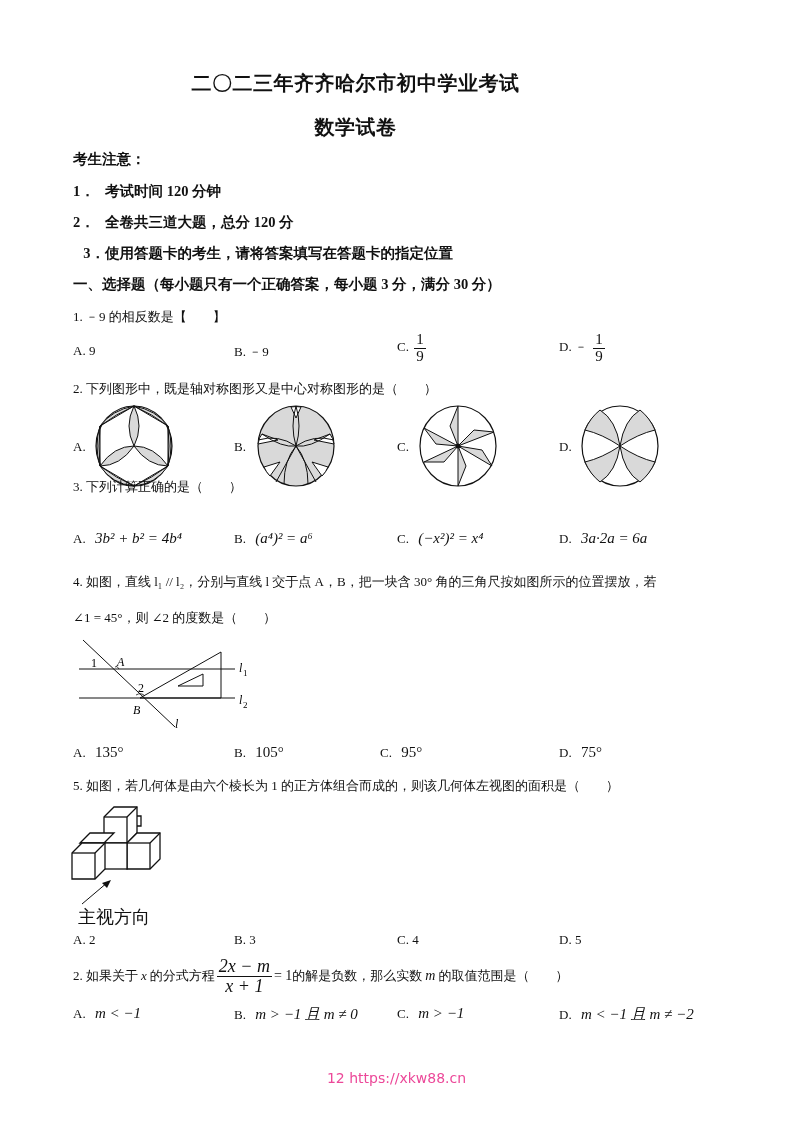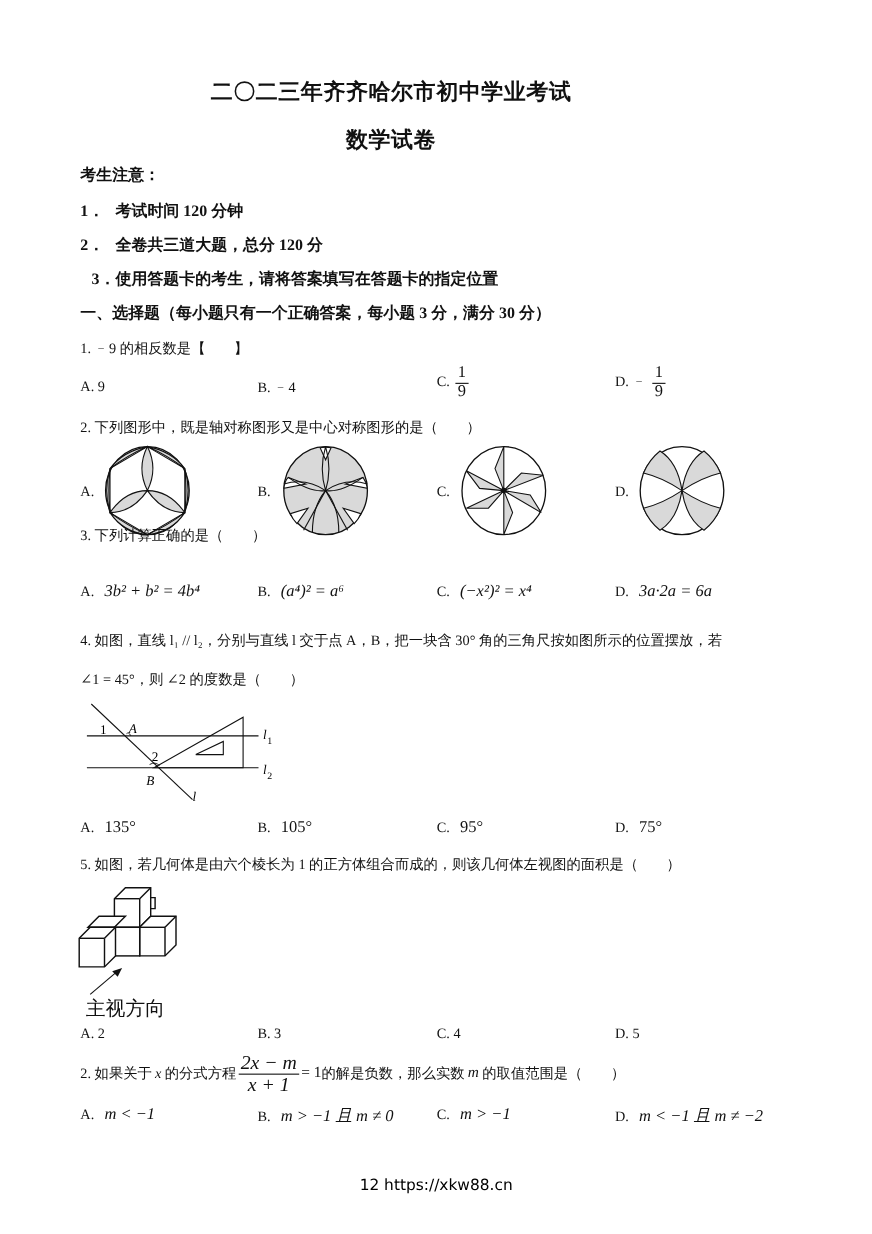--- a/index.html
+++ b/index.html
@@ -8,21 +8,21 @@
   .abs { position:absolute; white-space:nowrap; }
   .title { left:0; width:711px; text-align:center; font-weight:bold; font-size:20px; letter-spacing:0.5px; }
   .bold { font-weight:bold; font-size:14.5px; }
   .q { font-size:13px; }
   .opt { font-size:13px; }
   .math { font-family: "Liberation Serif", "DejaVu Serif", serif; font-size:15px; }
   .it { font-style:italic; }
   .frac { display:inline-flex; flex-direction:column; align-items:center; vertical-align:middle; line-height:1.05; margin:0 2px; }
   .frac .num { border-bottom:1px solid #111; padding:0 2px; }
   .frac .den { padding:0 2px; }
-  .footer { font-family: "DejaVu Sans", sans-serif; font-size:14px; color:#000000; left:0; width:793px; text-align:center; }
+  .footer { font-family: "DejaVu Sans", sans-serif; font-size:14px; color:#ec4899; left:0; width:793px; text-align:center; }
   svg { position:absolute; overflow:visible; }
 </style>
 </head>
 <body>
 
 <div class="abs title" style="top:70px;">二〇二三年齐齐哈尔市初中学业考试</div>
 <div class="abs title" style="top:114px;">数学试卷</div>
 
 <div class="abs bold" style="left:73px; top:150px;">考生注意：</div>
 <div class="abs bold" style="left:73px; top:182px;">
@@ -31,21 +31,21 @@
 <div class="abs bold" style="left:73px; top:213px;">
   <span style="display:inline-block;width:32px;">2．</span><span>全卷共三道大题，总分 120 分</span>
 </div>
 <div class="abs bold" style="left:73px; top:244px;text-align:right;">
   <span style="display:inline-block;width:32px;">3．</span><span>使用答题卡的考生，请将答案填写在答题卡的指定位置</span>
 </div>
 <div class="abs bold" style="left:73px; top:275px;">一、选择题（每小题只有一个正确答案，每小题 3 分，满分 30 分）</div>
 
 <div class="abs q" style="left:73px; top:308px;">1. ﹣9 的相反数是【　　】</div>
 <div class="abs opt" style="left:73px; top:343px;">A. 9</div>
-<div class="abs opt" style="left:234px; top:343px;">B. ﹣4</div>
+<div class="abs opt" style="left:234px; top:343px;">B. ﹣9</div>
 <div class="abs opt" style="left:397px; top:332px;">
   <span>C.</span>
   <span class="frac math">
       <span class="num">1</span>
       <span class="den">9</span>
     </span>
 </div>
 <div class="abs opt" style="left:559px; top:332px;">
   <span>D. ﹣</span>
   <span class="frac math">
@@ -165,21 +165,21 @@
 </svg>
 
 <div class="abs opt" style="left:73px; top:744px;">
   <span>A.</span>
   <span class="math" style="margin-left:6px;">135°</span>
 </div>
 <div class="abs opt" style="left:234px; top:744px;">
   <span>B.</span>
   <span class="math" style="margin-left:6px;">105°</span>
 </div>
-<div class="abs opt" style="left:397px; top:744px;">
+<div class="abs opt" style="left:380px; top:744px;">
   <span>C.</span>
   <span class="math" style="margin-left:6px;">95°</span>
 </div>
 <div class="abs opt" style="left:559px; top:744px;">
   <span>D.</span>
   <span class="math" style="margin-left:6px;">75°</span>
 </div>
 
 <div class="abs q" style="left:73px; top:777px;">5. 如图，若几何体是由六个棱长为 1 的正方体组合而成的，则该几何体左视图的面积是（　　）</div>
 

